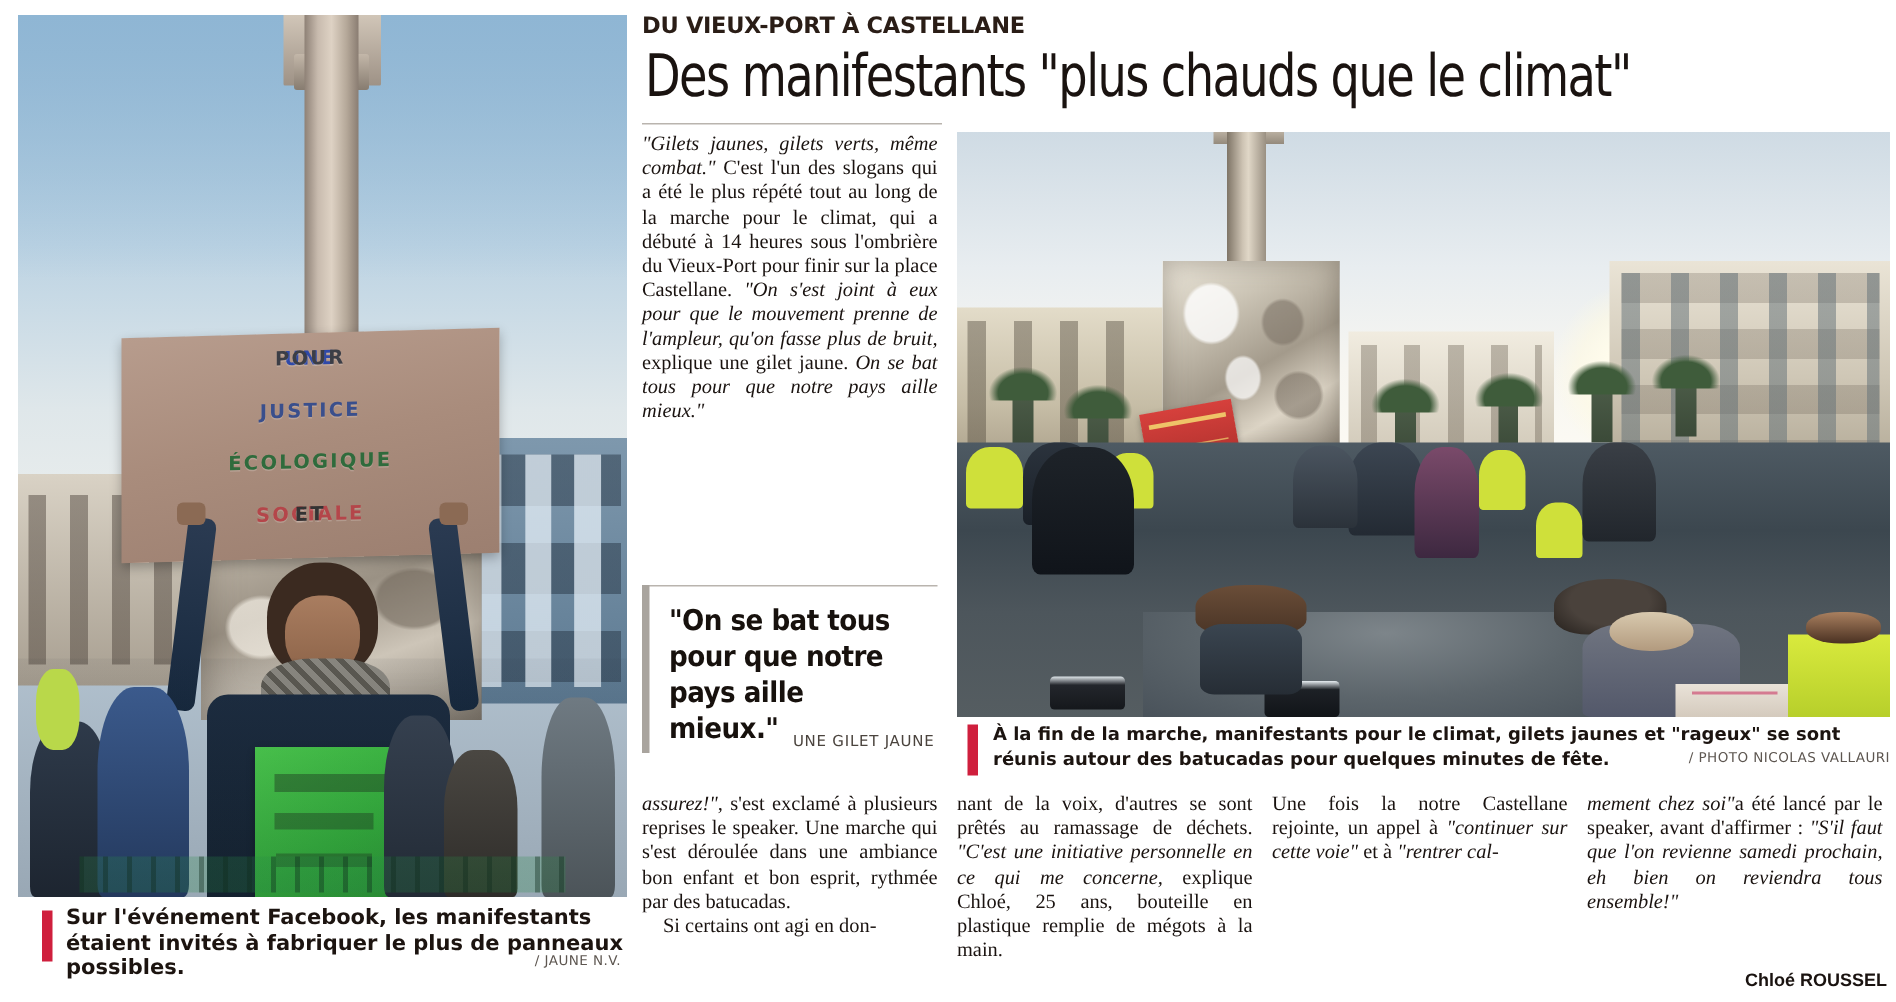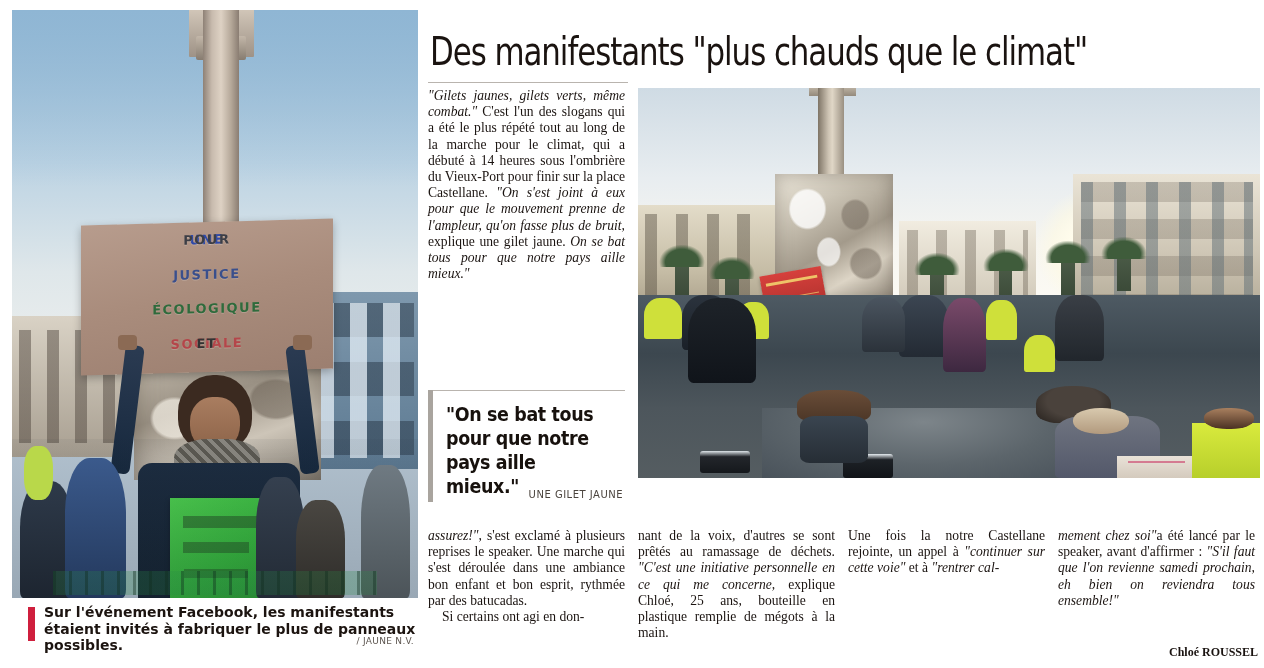--- a/index.html
+++ b/index.html
@@ -196,21 +196,21 @@
   .rc-body{margin-left:24px;font-family:"DejaVu Sans",sans-serif;font-size:12px;
      line-height:17px;font-weight:600;color:#1c1410;}
   .rc-credit{position:absolute;right:0;top:20px;}
 
   
   .botcols{position:absolute;left:428px;top:528px;width:832px;height:128px;
      display:flex;gap:13px;}
   .botcol{width:197px;}
   .botcol p{margin:0;font-size:13.6px;line-height:16.2px;text-align:justify;hyphens:auto;}
   .botcol p + p{text-indent:14px;}
-  .byline{position:absolute;right:2px;bottom:-4px;font-family:Liberation Serif, serif;
+  .byline{position:absolute;right:2px;bottom:-4px;font-family:Liberation Sans, sans-serif;
      font-size:12px;font-weight:700;color:#1a1310;}
   .byline .fn{font-weight:600;}
 </style>
 </head>
 <body>
 
 <div class="page">
 
   <div class="left-photo-block">
     <div class="left-photo">
@@ -251,20 +251,21 @@
       </div>
     </div>
   </div>
 
   <div class="left-caption">
     <div class="capbar"></div>
     <div class="capbody">Sur l'événement Facebook, les manifestants étaient invités à fabriquer le plus de panneaux possibles.</div>
     <div class="credit left-credit">/ JAUNE N.V.</div>
   </div>
 
+  <div class="kicker">DU VIEUX-PORT À CASTELLANE</div>
   <div class="headline">Des manifestants "plus chauds que le climat"</div>
   <div class="hrule"></div>
 
   <div class="col1">
     <p>
       <span class="it">"Gilets jaunes, gilets verts, même combat."</span><span> C'est l'un des slogans qui a été le plus répété tout au long de la marche pour le climat, qui a débuté à 14 heures sous l'ombrière du Vieux-Port pour finir sur la place Castellane. </span><span class="it">"On s'est joint à eux pour que le mouvement prenne de l'ampleur, qu'on fasse plus de bruit,</span><span> explique une gilet jaune. </span><span class="it">On se bat tous pour que notre pays aille mieux."</span>
     </p>
   </div>
 
   <div class="pullquote">
@@ -309,20 +310,25 @@
       <div class="rp-backpack"></div>
       <div class="rp-fur"></div>
       <div class="rp-elder"></div>
       <div class="rp-elderhead"></div>
       <div class="rp-pinksign"></div>
       <div class="rp-greenvest"></div>
       <div class="rp-beard"></div>
     </div>
   </div>
 
+  <div class="right-caption">
+    <div class="rc-bar"></div>
+    <div class="rc-body">À la fin de la marche, manifestants pour le climat, gilets jaunes et "rageux" se sont réunis autour des batucadas pour quelques minutes de fête.</div>
+    <div class="credit rc-credit">/ PHOTO NICOLAS VALLAURI</div>
+  </div>
 
   <div class="botcols">
 
     <div class="botcol">
       <p><span class="it">assurez!"</span><span>, s'est exclamé à plusieurs reprises le speaker. Une marche qui s'est déroulée dans une ambiance bon enfant et bon esprit, rythmée par des batucadas.</span></p>
       <p>Si certains ont agi en don-</p>
     </div>
 
     <div class="botcol">
       <p><span>nant de la voix, d'autres se sont prêtés au ramassage de déchets. </span><span class="it">"C'est une initiative personnelle en ce qui me concerne,</span><span> explique Chloé, 25 ans, bouteille en plastique remplie de mégots à la main.</span></p>

